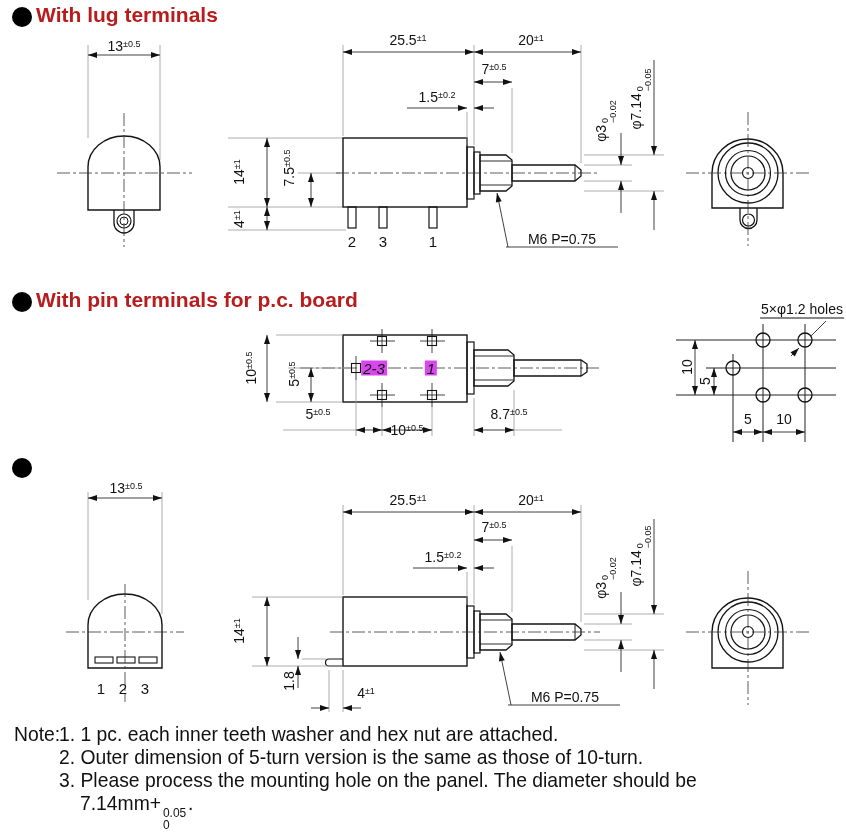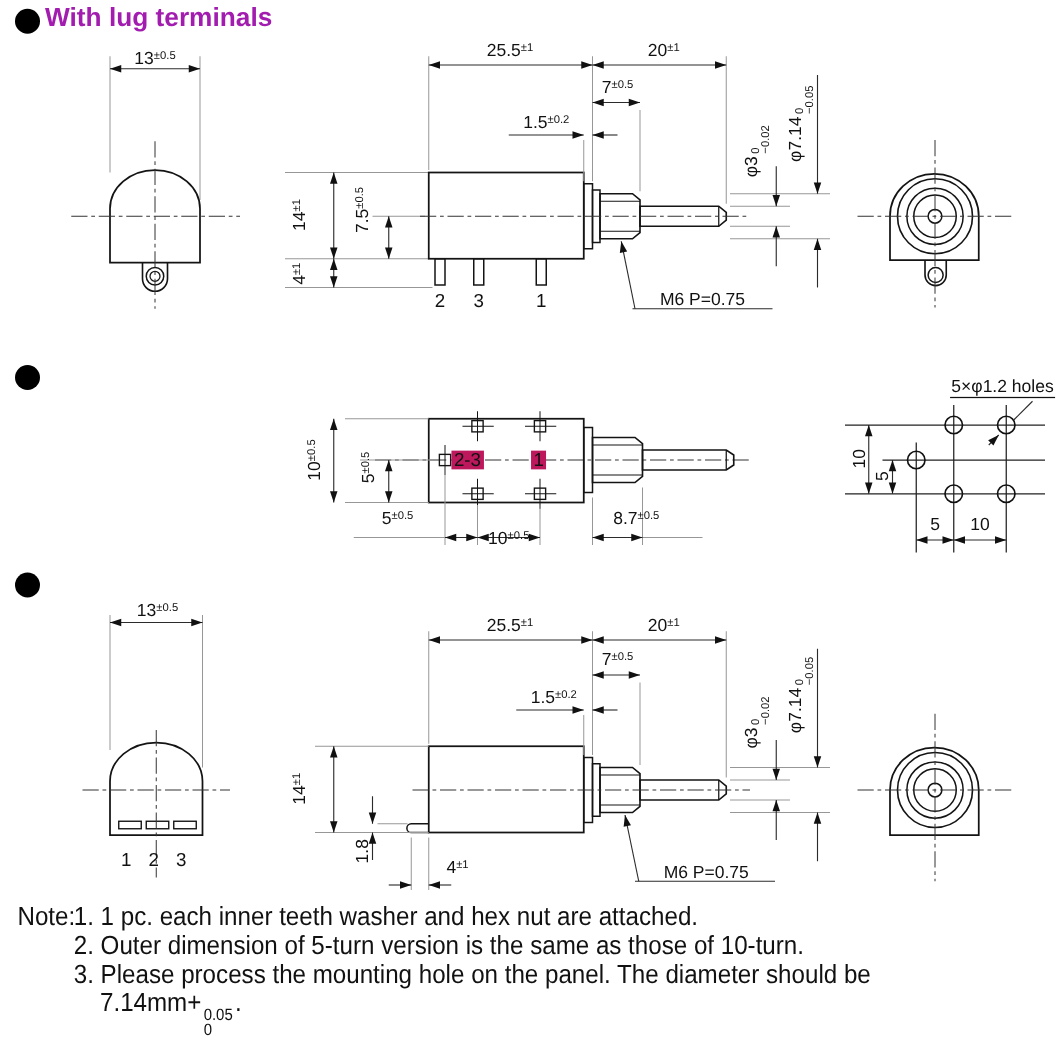--- a/index.html
+++ b/index.html
@@ -1,27 +1,27 @@
 <!DOCTYPE html>
 <html><head>
 <meta charset="utf-8">
 <style>
   html,body{margin:0;padding:0;background:#fff;}
   #stage{position:relative;width:846px;height:832px;background:#ffffff;overflow:hidden;
          font-family:"Liberation Sans",sans-serif;color:#111;}
   #art{position:absolute;left:0;top:0;}
-  .ttl{position:absolute;font:bold 21px "Liberation Sans",sans-serif;color:#a21caf;white-space:nowrap;}
+  .ttl{position:absolute;font:bold 21px "Liberation Sans",sans-serif;color:#b91c1c;white-space:nowrap;}
   .ttl2{position:absolute;font:bold 20px "Liberation Sans",sans-serif;color:#000;white-space:nowrap;}
   .bullet{position:absolute;width:20px;height:20px;border-radius:50%;background:#000;}
   .lbl{position:absolute;transform:translate(-50%,-50%);font-size:14px;color:#111;white-space:nowrap;line-height:1;}
   .rot{transform:translate(-50%,-50%) rotate(-90deg);}
   .lbl sup{font-size:9px;line-height:0;vertical-align:4px;}
   .stk{display:inline-flex;flex-direction:column;font-size:9px;line-height:8px;margin-left:2px;vertical-align:-2px;}
   .num{font-size:15px;}
-  .wbg{background:#be185d;padding:0 2px;}
+  .wbg{background:#d946ef;padding:0 2px;font-style:italic;}
   .ul{border-bottom:1.2px solid #111;padding:0 1px 2px 1px;}
   .note{position:absolute;font-size:21px;color:#111;white-space:nowrap;transform:scaleX(0.92);transform-origin:left top;line-height:1.1;}
   .stk2{display:inline-flex;flex-direction:column;font-size:13px;line-height:12px;margin:0 2px;vertical-align:-7px;}
 </style>
 </head>
 <body>
 
 <div id="stage">
 
 <svg id="art" width="846" height="832" viewBox="0 0 846 832">
@@ -240,20 +240,21 @@
     <line x1="686" y1="632" x2="810" y2="632" stroke="#333" stroke-width="0.8" stroke-dasharray="13 3 3 3"></line>
     <line x1="748" y1="571" x2="748" y2="705" stroke="#333" stroke-width="0.8" stroke-dasharray="13 3 3 3"></line>
   </g>
 </svg>
 
   <span class="bullet" style="left:12px;top:7px"></span>
   <span class="ttl" style="left:36px;top:3px">With lug terminals</span>
 
 
   <span class="bullet" style="left:12px;top:292px"></span>
+  <span class="ttl" style="left:36px;top:288px">With pin terminals for p.c. board</span>
 
   <span class="bullet" style="left:12px;top:458px"></span>
 
   <span class="lbl" style="left:124px;top:46px"><span>13</span><sup>±0.5</sup></span>
   <span class="lbl" style="left:408px;top:40px"><span>25.5</span><sup>±1</sup></span>
   <span class="lbl" style="left:531px;top:40px"><span>20</span><sup>±1</sup></span>
   <span class="lbl" style="left:494px;top:69px"><span>7</span><sup>±0.5</sup></span>
   <span class="lbl" style="left:437px;top:97px"><span>1.5</span><sup>±0.2</sup></span>
   <span class="lbl rot" style="left:239px;top:172px"><span>14</span><sup>±1</sup></span>
   <span class="lbl rot" style="left:289px;top:168px"><span>7.5</span><sup>±0.5</sup></span>

